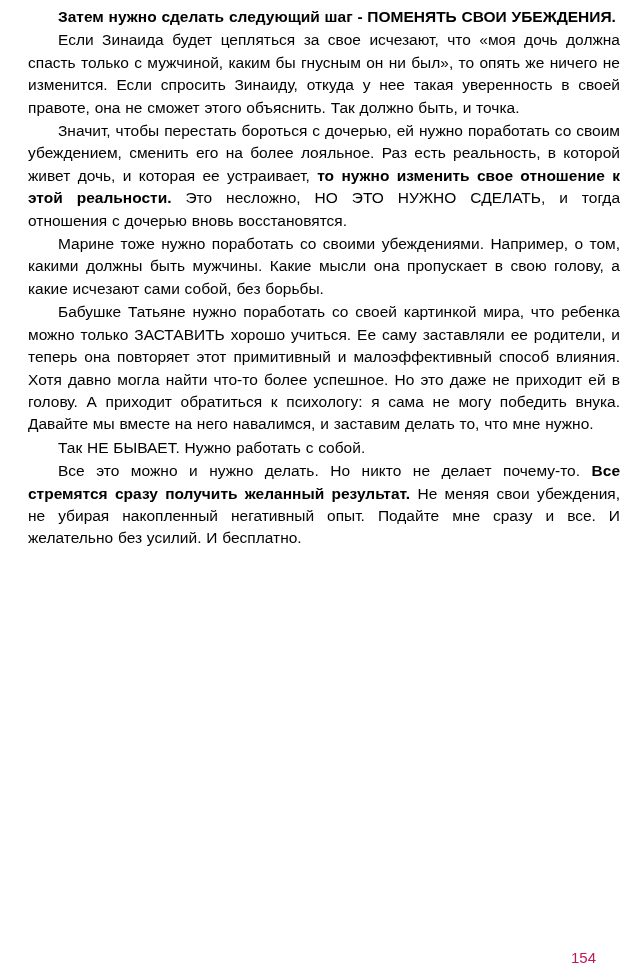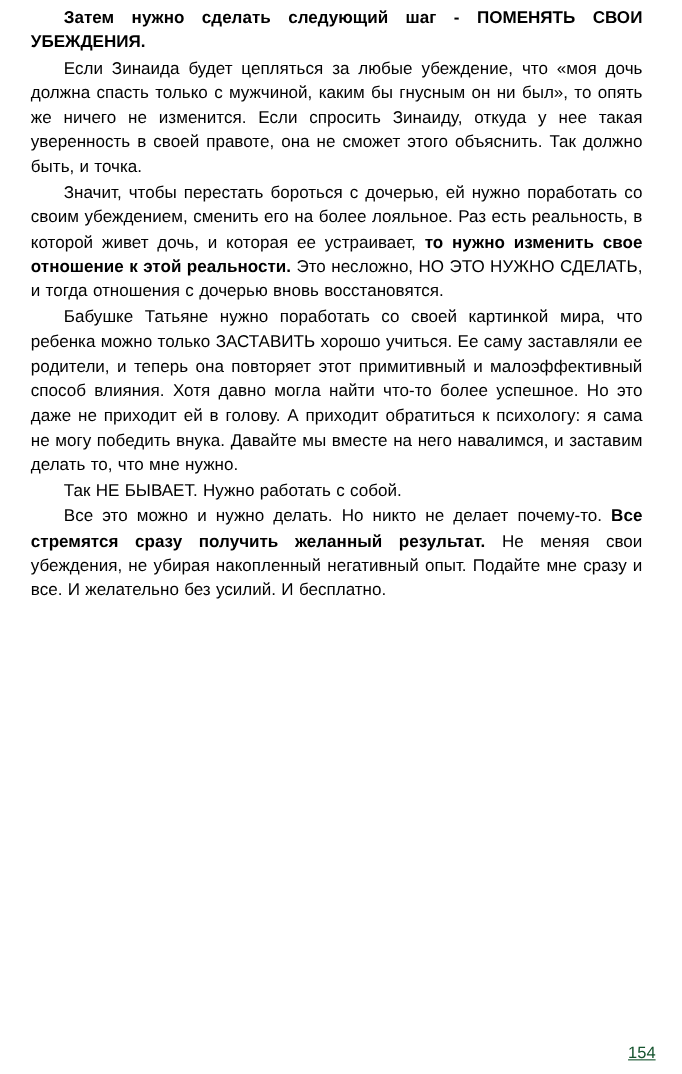--- a/index.html
+++ b/index.html
@@ -13,48 +13,48 @@
     position: relative;
     box-sizing: border-box;
     font-family: "Liberation Sans", sans-serif;
     color: #000000;
     overflow: hidden;
   }
   .page {
     box-sizing: border-box;
     width: 620px;
     height: 976px;
-    padding: 6px 36px 0 28px;
+    padding: 6px 0 0 28px;
     position: relative;
   }
   .content p {
     margin: 0 0 1px 0;
     text-align: justify;
     text-indent: 30px;
     font-size: 15.5px;
     line-height: 22.4px;
     word-spacing: 0.5px;
   }
   .seg-bold { font-weight: bold; }
   .seg-italic { }
   .page-number {
     position: absolute;
     right: 24px;
     bottom: 10px;
     font-size: 15px;
-    color: #14532d;
-    text-decoration: underline;
+    color: #be185d;
   }
 </style>
 </head>
 <body>
 
 <div class="page">
   <div class="content">
       <p><span class="seg-bold">Затем нужно сделать следующий шаг -  ПОМЕНЯТЬ СВОИ УБЕЖДЕНИЯ.</span></p>
-      <p><span>Если Зинаида будет цепляться за любые убеждение, что </span><span class="seg-italic">«моя дочь должна спасть только с мужчиной, каким бы гнусным он ни был»</span><span>,  то опять же ничего не изменится. Если спросить Зинаиду, откуда у нее такая уверенность в своей правоте, она не сможет этого объяснить. Так должно быть, и точка.</span></p>
+      <p><span>Если Зинаида будет цепляться за свое исчезают, что </span><span class="seg-italic">«моя дочь должна спасть только с мужчиной, каким бы гнусным он ни был»</span><span>,  то опять же ничего не изменится. Если спросить Зинаиду, откуда у нее такая уверенность в своей правоте, она не сможет этого объяснить. Так должно быть, и точка.</span></p>
       <p><span>Значит, чтобы перестать бороться с дочерью, ей нужно поработать со своим  убеждением, сменить его на более лояльное.  Раз есть реальность, в которой живет дочь, и  которая ее устраивает, </span><span class="seg-bold">то нужно изменить свое отношение к этой реальности.</span><span> Это несложно, НО ЭТО НУЖНО СДЕЛАТЬ, и тогда отношения с дочерью вновь восстановятся.</span></p>
+      <p><span>Марине тоже нужно поработать со своими убеждениями. Например, о том, какими должны быть мужчины. Какие мысли она пропускает  в свою голову, а какие исчезают сами собой, без борьбы.</span></p>
       <p><span>Бабушке Татьяне нужно поработать со своей картинкой мира, что  ребенка можно только ЗАСТАВИТЬ хорошо учиться. Ее саму заставляли ее родители, и теперь она  повторяет этот примитивный  и малоэффективный способ влияния. Хотя давно могла найти что-то более успешное. Но это даже не приходит ей в голову. А приходит обратиться к психологу: я сама не могу победить внука. Давайте мы вместе на него навалимся, и заставим делать то, что мне нужно.</span></p>
       <p><span>Так НЕ БЫВАЕТ.  Нужно работать с собой.</span></p>
       <p><span>Все это можно и нужно делать. Но никто не делает почему-то. </span><span class="seg-bold">Все стремятся сразу получить желанный результат.</span><span> Не меняя свои убеждения, не убирая накопленный негативный опыт.  Подайте мне сразу и все.  И желательно без усилий. И бесплатно.</span></p>
     </div>
   <div class="page-number">154</div>
 </div>
 
 </body></html>

